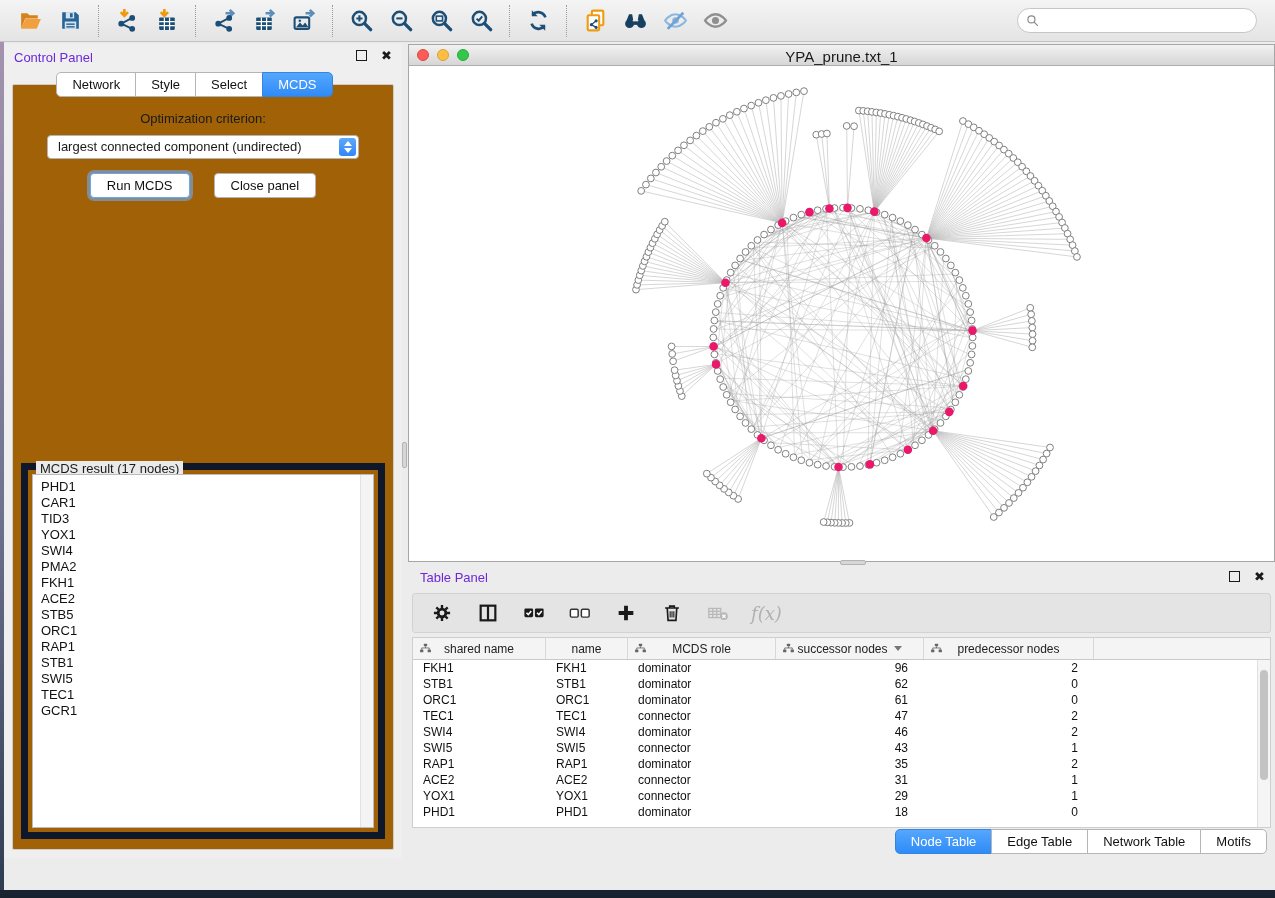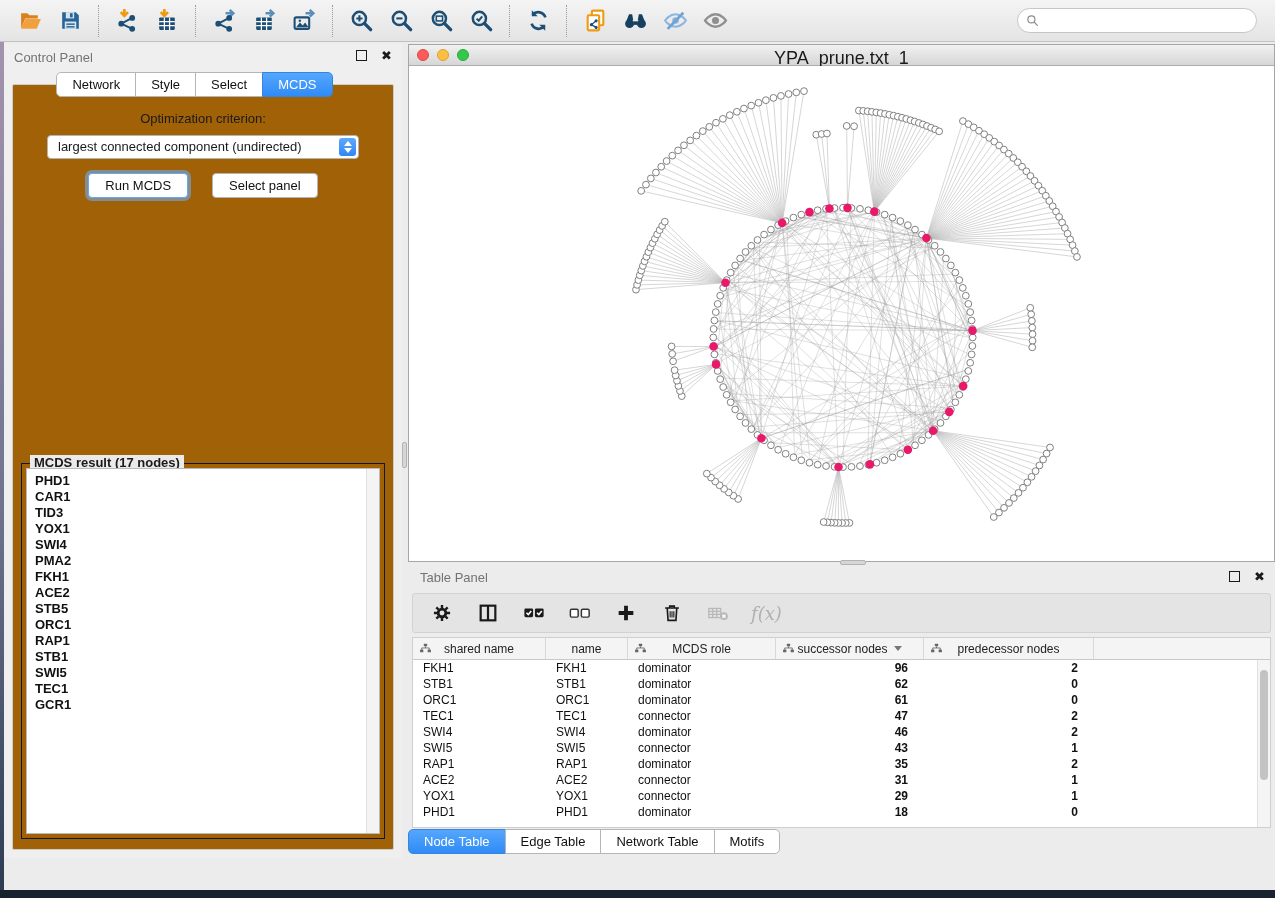--- a/index.html
+++ b/index.html
@@ -25,21 +25,21 @@
     background:transparent; border:none; cursor:pointer; }
   .tb-btn svg { width:25px; height:25px; }
   .tb-spacer { flex:1; }
   .searchbox { width:240px; height:25px; background:#fff; border:1px solid #c6c6c6;
     border-radius:13px; display:flex; align-items:center; padding:0 8px; margin-right:8px; }
   .searchbox svg { width:13px; height:13px; margin-right:5px; flex:none; }
   .searchbox input { border:none; outline:none; background:transparent; flex:1;
     font-family:"Liberation Sans",sans-serif; font-size:12px; }
 
   
-  .panel-title { font-size:13px; color:#737373; }
+  .panel-title { font-size:13px; color:#6d28d9; }
   .win-btns { position:absolute; right:10px; top:6px; display:flex; gap:14px; align-items:center; }
   .float-glyph { width:11px; height:11px; border:1.6px solid #1a1a1a; display:inline-block; }
   .close-glyph { font-family:"DejaVu Sans",sans-serif; font-weight:bold; font-size:13px; color:#1a1a1a; line-height:11px; }
 
   
   .cp { position:absolute; left:4px; top:44px; width:398px; height:814px; background:#efefef; }
   .cp-header { position:absolute; left:0; top:0; right:0; height:26px; }
   .cp-header .panel-title { position:absolute; left:10px; top:6px; }
   .tabs-row { position:absolute; top:28px; left:0; right:17px; display:flex; justify-content:center; z-index:3; }
   .seg { display:flex; }
@@ -58,38 +58,38 @@
   .mac-select .stepper { position:absolute; right:2px; top:2px; bottom:2px; width:17px;
     background:linear-gradient(#5fa9fd,#2f86f6); border-radius:3px; }
   .stepper:before, .stepper:after { content:""; position:absolute; left:4.5px; border-left:4px solid transparent; border-right:4px solid transparent; }
   .stepper:before { top:3px; border-bottom:5px solid #fff; }
   .stepper:after { bottom:3px; border-top:5px solid #fff; }
   .btn-row { position:absolute; top:88px; left:0; right:0; display:flex; justify-content:center; gap:24px; }
   .mac-btn { background:#fff; border:1px solid #b4b4b4; border-radius:4px; padding:4px 16px;
     font-size:13px; font-family:"Liberation Sans",sans-serif; cursor:pointer; color:#111; }
   .mac-btn.focused { box-shadow:0 0 0 3px rgba(110,170,245,.6); border-color:#6ea7e8; }
   .result-box { position:absolute; left:8px; right:8px; top:378px; bottom:10px;
-    border:1px solid #0f172a;font-weight:bold; }
+    border:7px solid #0f172a; }
   .result-legend { position:absolute; top:-9px; left:8px; background:#eaeaea; padding:0 4px; font-size:13px; }
   .result-list { position:absolute; inset:4px; background:#fff; border:1px solid #bbb; overflow:hidden; }
   .result-scroll { position:absolute; right:0; top:0; bottom:0; width:13px; background:#f4f4f4; border-left:1px solid #e2e2e2; }
   .result-item { font-size:13px; line-height:16px; padding-left:8px; color:#111; }
   .result-items { padding-top:4px; }
 
   
   .nw { position:absolute; left:408px; top:44px; width:867px; height:518px;
     background:#fff; border:1px solid #a6a6a6; }
   .nw-titlebar { position:absolute; left:0; top:0; right:0; height:21px;
     background:linear-gradient(#f1f1f1,#d6d6d6); border-bottom:1px solid #adadad; }
   .lights { position:absolute; left:8px; top:4px; display:flex; gap:8px; }
   .light { width:12px; height:12px; border-radius:50%; }
   .light.red { background:#fc5b57; border:1px solid #d94a44; }
   .light.yellow { background:#fdbe41; border:1px solid #d9a237; }
   .light.green { background:#34c84a; border:1px solid #2aa73c; }
-  .nw-title { position:absolute; left:0; right:0; top:3px; text-align:center; font-size:18px; color:#1a1a1a; }
+  .nw-title { position:absolute; left:0; right:0; top:3px; text-align:center; font-size:15px; color:#1a1a1a; }
   .nw-canvas { position:absolute; left:0; top:21px; right:0; bottom:0; background:#fff; }
   .nw-canvas svg { width:100%; height:100%; display:block; }
 
   
   .vknob { position:absolute; left:402px; top:442px; width:5px; height:26px; background:#d6d6d6; border:1px solid #b3b3b3; border-radius:2px; z-index:4; }
   .hknob { position:absolute; left:840px; top:560px; width:26px; height:5px; background:#d6d6d6; border:1px solid #b3b3b3; border-radius:2px; z-index:4; }
 
   
   .tp { position:absolute; left:408px; top:565px; width:867px; height:295px; background:#ececec; }
   .tp-header { position:absolute; left:0; top:0; right:0; height:26px; }
@@ -102,24 +102,24 @@
   .fx-label { font-family:"DejaVu Serif",serif; font-style:italic; font-size:18px; color:#b0b0b0; }
   .tablewrap { position:absolute; top:72px; left:4px; right:4px; bottom:32px; background:#fff; border:1px solid #cfcfcf; overflow:hidden; }
   .thead { display:flex; height:22px; background:#f4f4f4; border-bottom:1px solid #c9c9c9; }
   .th { position:relative; display:flex; align-items:center; justify-content:center;
     font-size:12px; color:#222; border-right:1px solid #d8d8d8; flex:none; cursor:pointer; }
   .th .colicon { position:absolute; left:6px; top:4px; width:13px; height:13px; }
   .th .sortchev { display:inline-block; margin-left:6px; width:0; height:0;
     border-left:4px solid transparent; border-right:4px solid transparent; border-top:5px solid #777; }
   .trow { display:flex; height:16px; line-height:16px; font-size:12px; color:#111; cursor:default; }
   .td { flex:none; padding:0 10px; overflow:hidden; white-space:nowrap; }
-  .td.num { text-align:right; padding-right:16px;font-weight:bold; }
+  .td.num { text-align:right; padding-right:16px; }
   .tscroll { position:absolute; right:0; top:22px; bottom:0; width:13px; background:#f5f5f5; border-left:1px solid #e0e0e0; }
   .tscroll .thumb { position:absolute; left:2px; right:2px; top:10px; height:110px; background:#c3c3c3; border-radius:5px; }
-  .tp-tabs { position:absolute; left:0; right:8px; bottom:6px; display:flex; justify-content:flex-start; }
+  .tp-tabs { position:absolute; left:0; right:8px; bottom:6px; display:flex; justify-content:flex-end; }
 
   
   .statusbar { position:absolute; left:0; top:860px; width:1275px; height:30px;
     background:#ececec; border-top:1px solid #c6c6c6;margin-top:39px; }
   .status-left-btn { position:absolute; left:10px; top:3px; width:34px; height:24px;
     background:#fff; border:1px solid #b9b9b9; border-radius:3px;
     display:flex; align-items:center; justify-content:center; cursor:pointer; }
   .status-left-btn svg { width:18px; height:18px; }
   .memory-btn { position:absolute; right:12px; top:3px; height:24px; background:#fff;
     border:1px solid #b9b9b9; border-radius:4px; display:flex; align-items:center;
@@ -334,21 +334,21 @@
     <div class="cp-body">
       <div class="opt-label">Optimization criterion:</div>
       <div class="select-row">
         <div class="mac-select">
           <span>largest connected component (undirected)</span>
           <span class="stepper"></span>
         </div>
       </div>
       <div class="btn-row">
         <button class="mac-btn focused">Run MCDS</button>
-        <button class="mac-btn">Select panel</button>
+        <button class="mac-btn">Close panel</button>
       </div>
       <div class="result-box">
         <span class="result-legend">MCDS result (17 nodes)</span>
         <div class="result-list">
           <div class="result-items" id="result-items">
               <div class="result-item">PHD1</div>
               <div class="result-item">CAR1</div>
               <div class="result-item">TID3</div>
               <div class="result-item">YOX1</div>
               <div class="result-item">SWI4</div>

